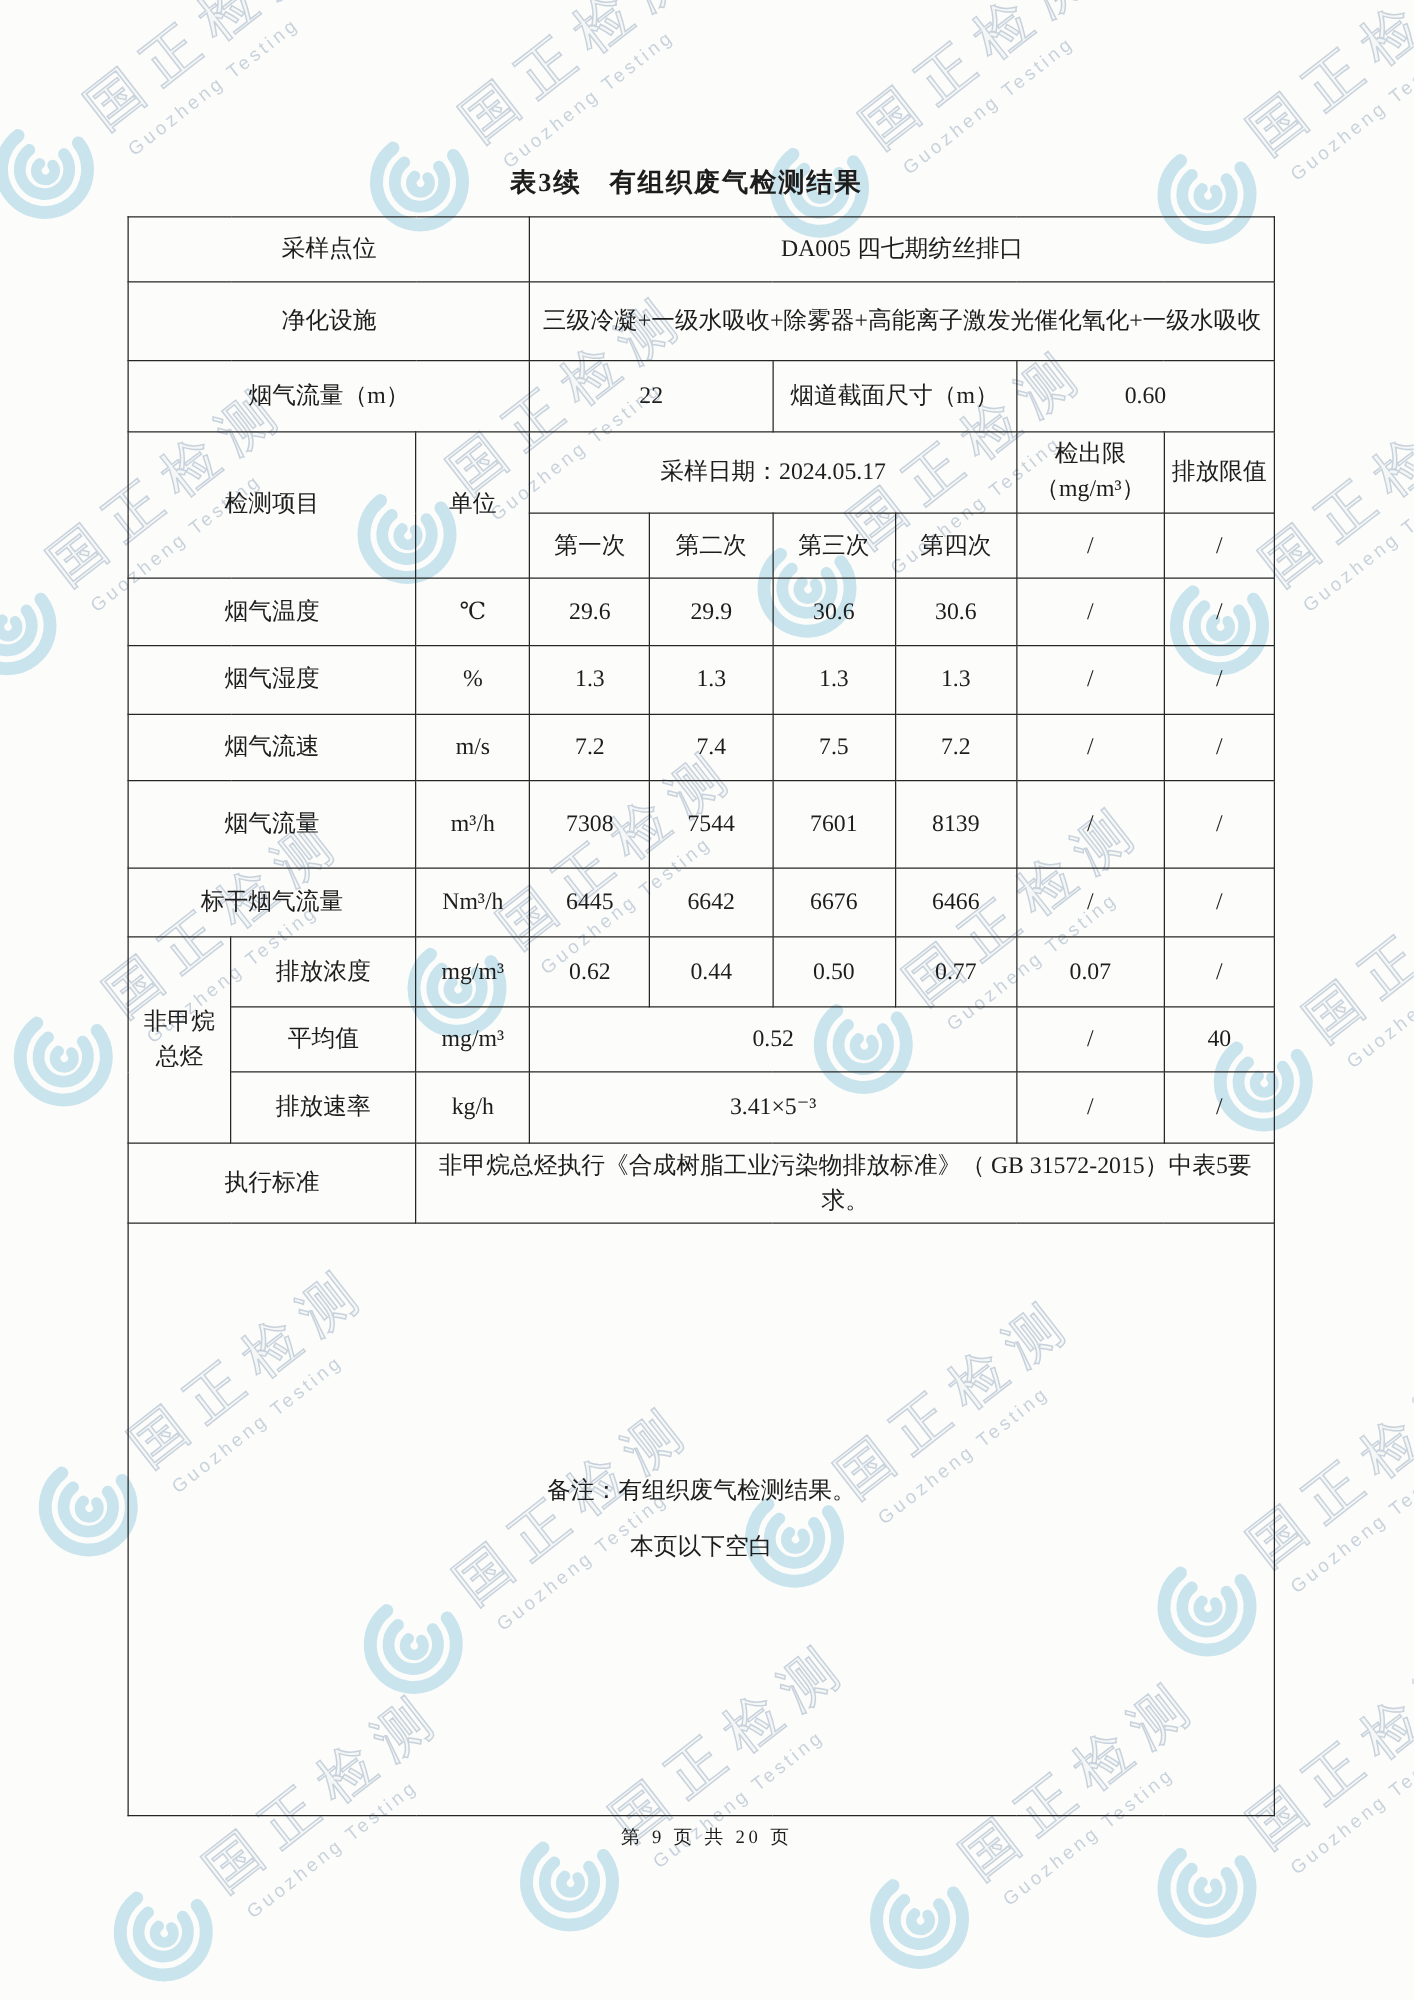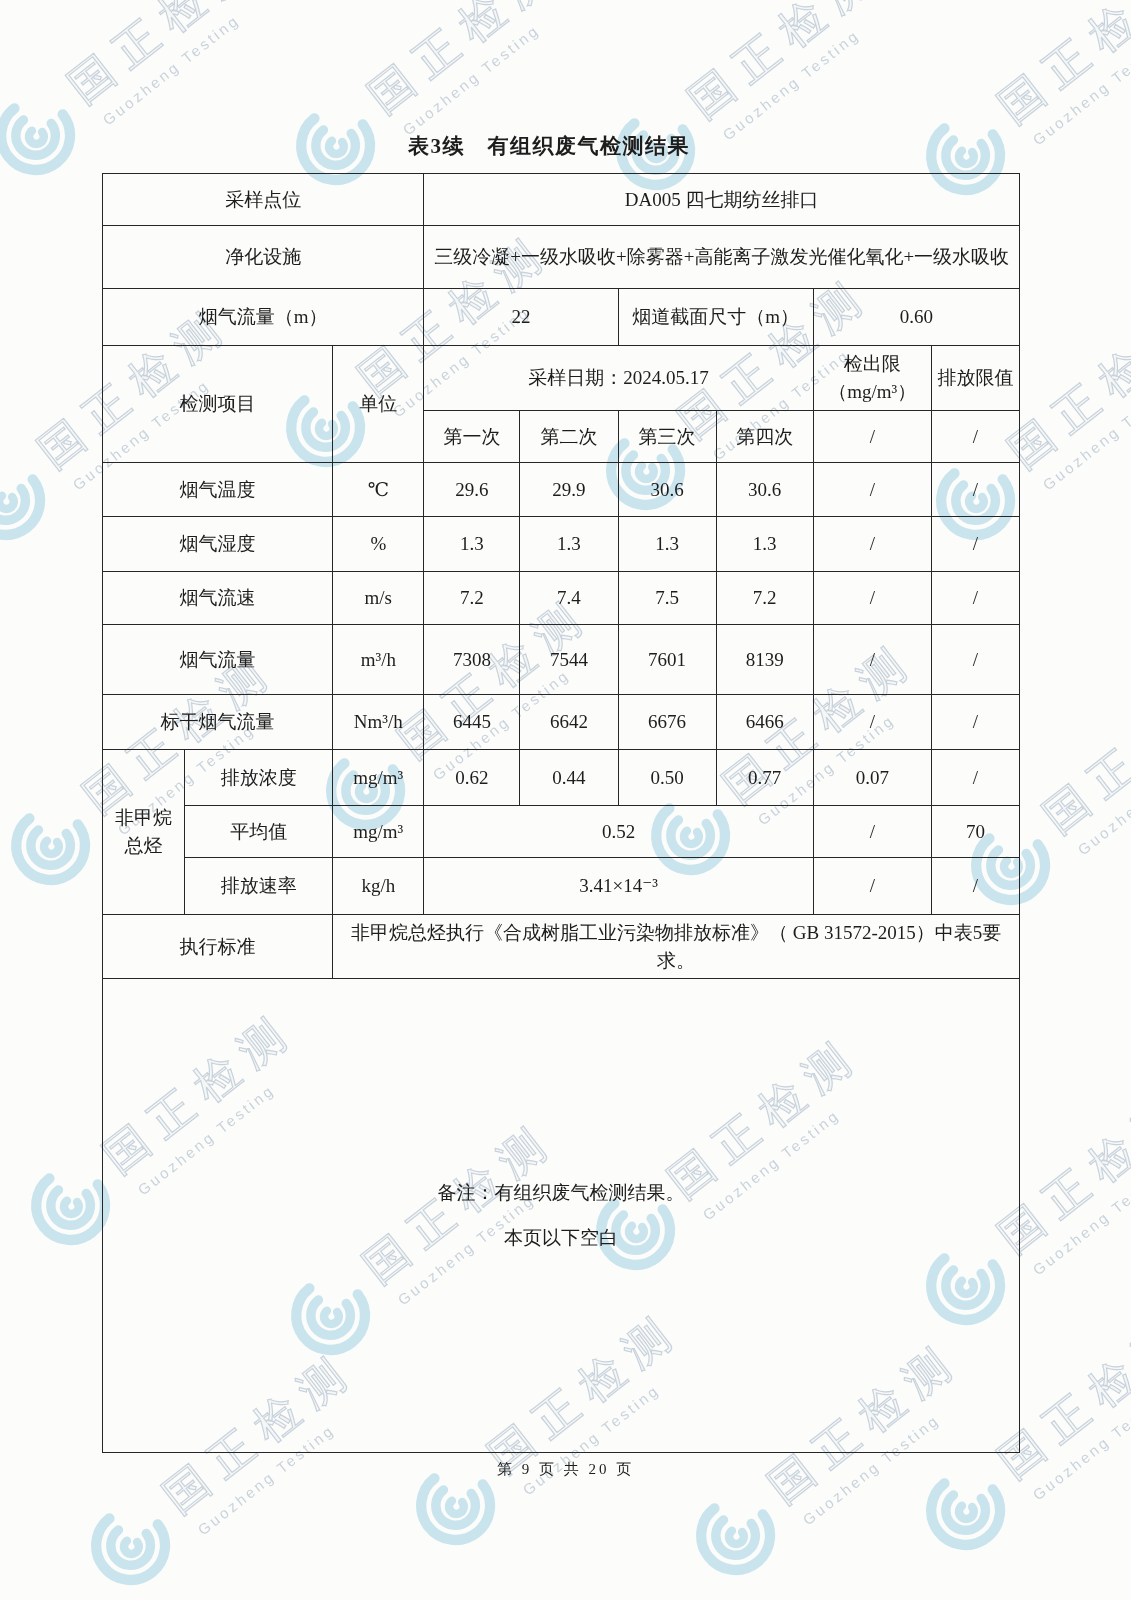--- a/index.html
+++ b/index.html
@@ -455,27 +455,27 @@
       <td>0.77</td>
       <td>0.07</td>
       <td>/</td>
     </tr>
 
     <tr style="height:52px">
       <td>平均值</td>
       <td>mg/m³</td>
       <td colspan="4">0.52</td>
       <td>/</td>
-      <td>70</td>
+      <td>40</td>
     </tr>
 
     <tr style="height:57px">
       <td>排放速率</td>
       <td>kg/h</td>
-      <td colspan="4">3.41×14⁻³</td>
+      <td colspan="4">3.41×5⁻³</td>
       <td>/</td>
       <td>/</td>
     </tr>
 
     <tr style="height:64px">
       <td colspan="2">执行标准</td>
       <td colspan="7" class="std-text-cell">非甲烷总烃执行《合成树脂工业污染物排放标准》（ GB 31572-2015）中表5要求。</td>
     </tr>
 
     <tr style="height:474px">

